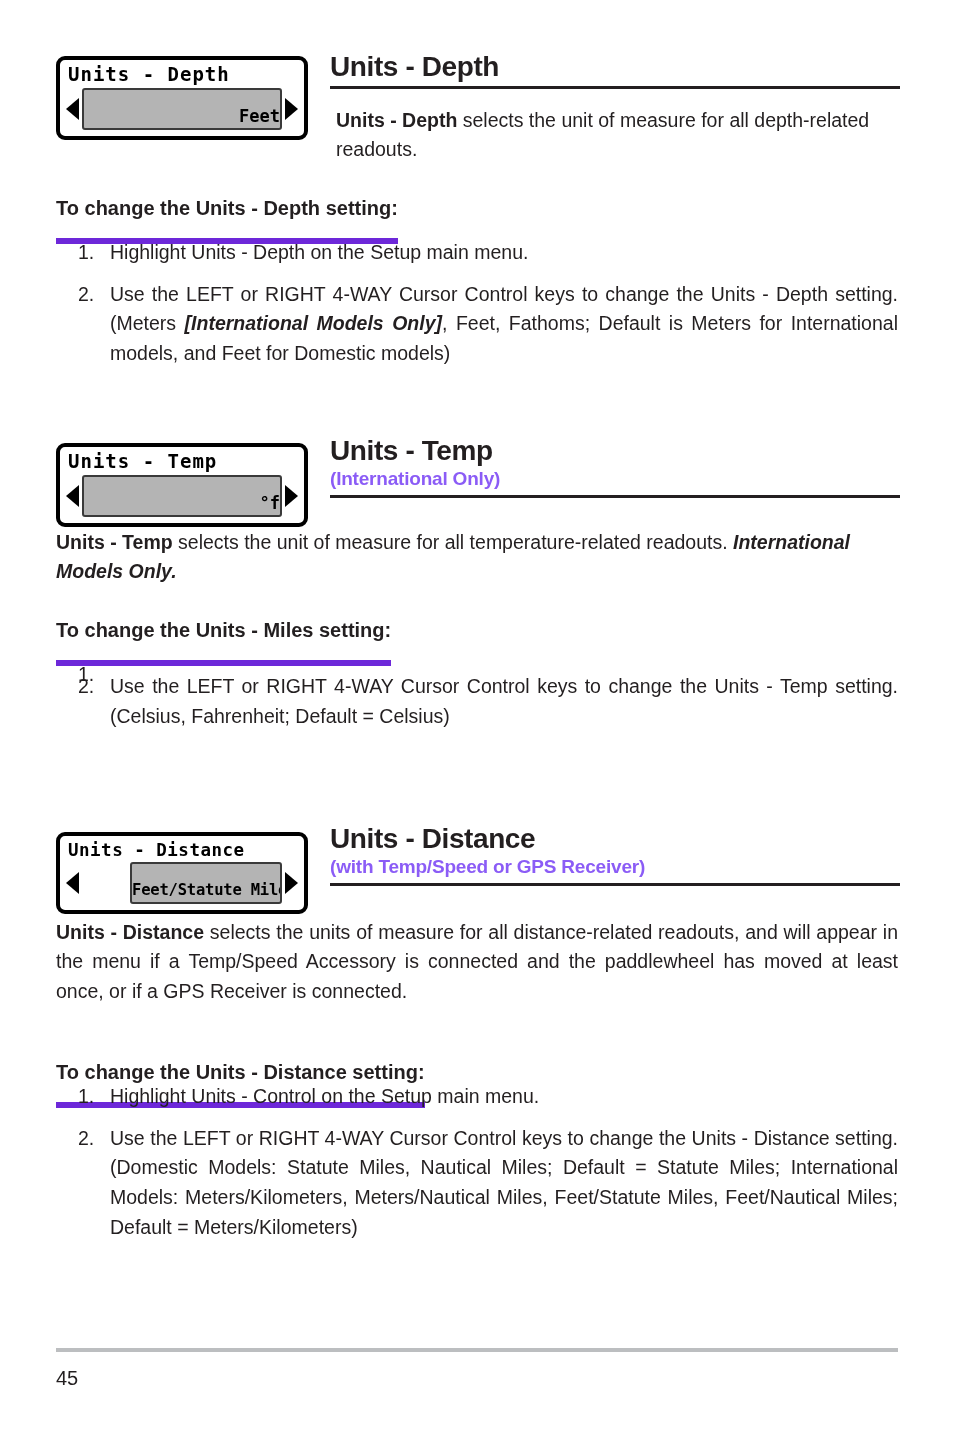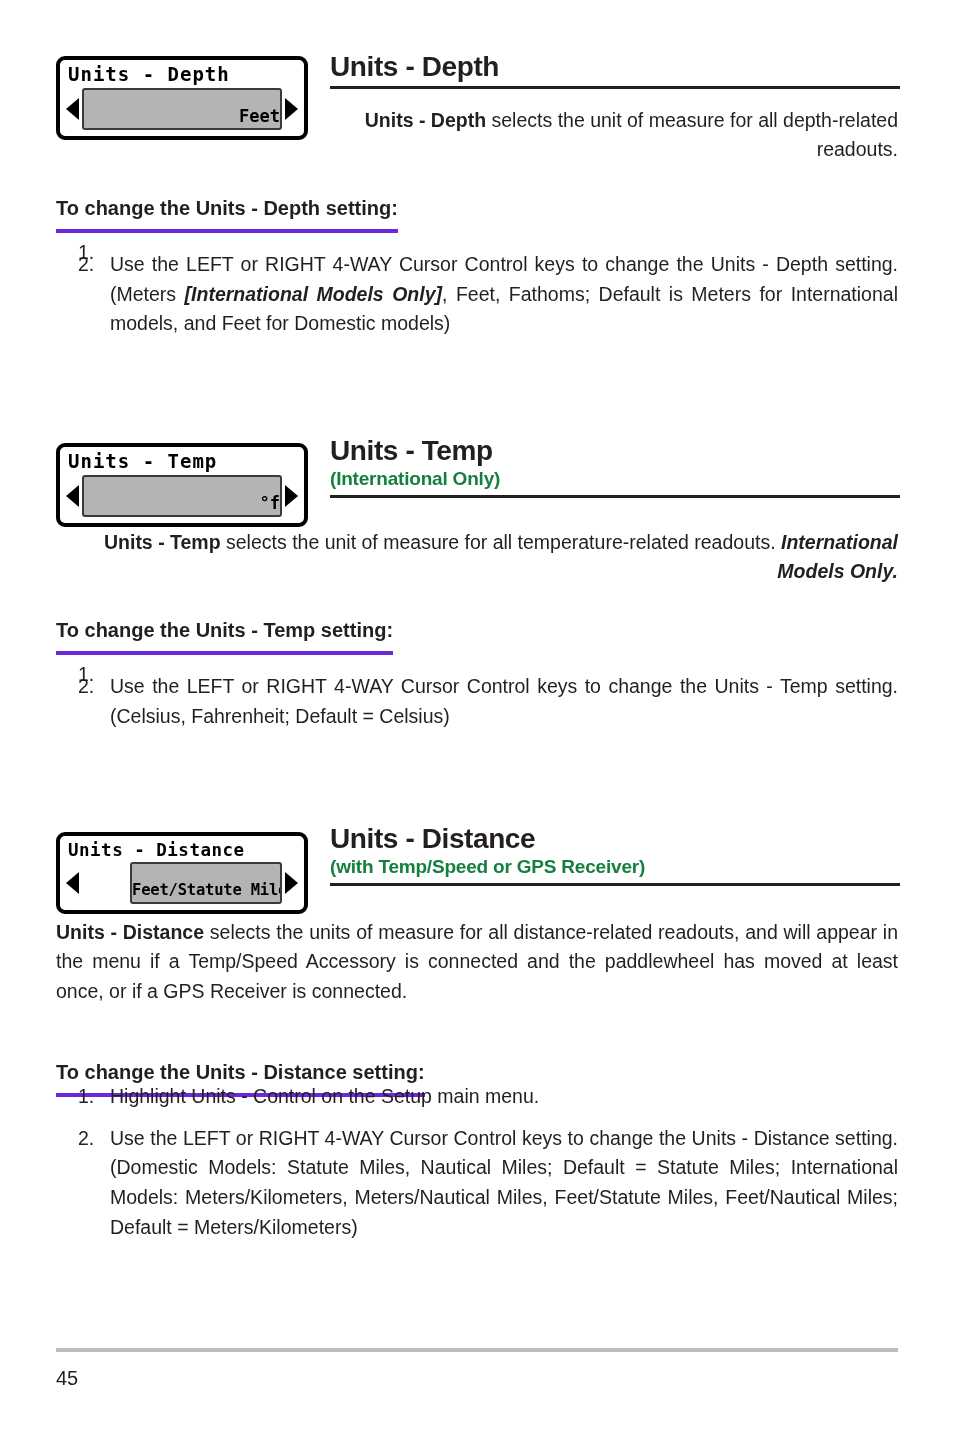--- a/index.html
+++ b/index.html
@@ -100,38 +100,37 @@
     letter-spacing: -0.4px;
     color: #231f20;
     line-height: 1.05;
     white-space: nowrap;
   }
   .h-sub {
     font-family: "Liberation Sans", sans-serif;
     font-weight: bold;
     font-size: 19px;
     letter-spacing: -0.2px;
-    color: #15803d;
+    color: #8b5cf6;
     line-height: 1.15;
     margin-top: 3px;
     white-space: nowrap;
   }
   .h-rule {
     border-bottom: 3px solid #231f20;
     margin-top: 5px;
   }
 
   
   .body-text {
     position: absolute;
     font-family: "Liberation Sans", sans-serif;
     font-size: 19.5px;
     line-height: 1.5;
     color: #231f20;
-    text-align: right;
   }
   .body-text b { font-weight: bold; }
   .body-text i { font-style: italic; }
   .body-text b i, .body-text i b { font-weight: bold; font-style: italic; }
 
   .intro-right {
     left: 336px;
     width: 562px;
   }
   .full-width {
@@ -139,23 +138,23 @@
     width: 842px;
   }
 
   .sub-heading {
     position: absolute;
     left: 56px;
     font-family: "Liberation Sans", sans-serif;
     font-weight: bold;
     font-size: 20px;
     color: #231f20;
-    border-bottom: 4px solid #6d28d9;
+    border-bottom: 6px solid #6d28d9;
     display: inline-block;
-    padding-bottom: 9px;
+    padding-bottom: 18px;
     white-space: nowrap;
     line-height: 1.2;
   }
 
   
   .steps {
     position: absolute;
     left: 78px;
     width: 820px;
     margin: 0;
@@ -219,20 +218,21 @@
     <div class="h-rule"></div>
   </div>
 
   <div class="body-text intro-right" style="top:106px;"><b>Units - Depth</b> selects the unit of measure for all depth-related readouts.</div>
 
   <div class="sub-heading" style="top:196px;">To change the Units - Depth setting:</div>
 
   <ol class="steps" style="top:238px;">
     <li class="justify">
       <span class="num">1.</span>
+      <span>Highlight Units - Depth on the Setup main menu.</span>
     </li>
     <li class="justify">
       <span class="num">2.</span>
       <span>Use the LEFT or RIGHT 4-WAY Cursor Control keys to change the Units - Depth setting. (Meters <b><i>[International Models Only]</i></b>, Feet, Fathoms; Default is Meters for International models, and Feet for Domestic models)</span>
     </li>
   </ol>
 
   <div class="lcd-widget" style="left:56px; top:443px;">
     <div class="lcd-title">Units - Temp</div>
     <div class="lcd-row">
@@ -243,21 +243,21 @@
   </div>
 
   <div class="heading-block" style="top:436px;">
     <div class="h-main">Units - Temp</div>
     <div class="h-sub">(International Only)</div>
     <div class="h-rule"></div>
   </div>
 
   <div class="body-text full-width" style="top:528px;"><b>Units - Temp</b> selects the unit of measure for all temperature-related readouts. <b><i>International Models Only.</i></b></div>
 
-  <div class="sub-heading" style="top:618px;">To change the Units - Temp setting:</div>
+  <div class="sub-heading" style="top:618px;">To change the Units - Miles setting:</div>
 
   <ol class="steps" style="top:660px;">
     <li class="justify">
       <span class="num">1.</span>
     </li>
     <li class="justify">
       <span class="num">2.</span>
       <span>Use the LEFT or RIGHT 4-WAY Cursor Control keys to change the Units - Temp setting. (Celsius, Fahrenheit; Default = Celsius)</span>
     </li>
   </ol>

